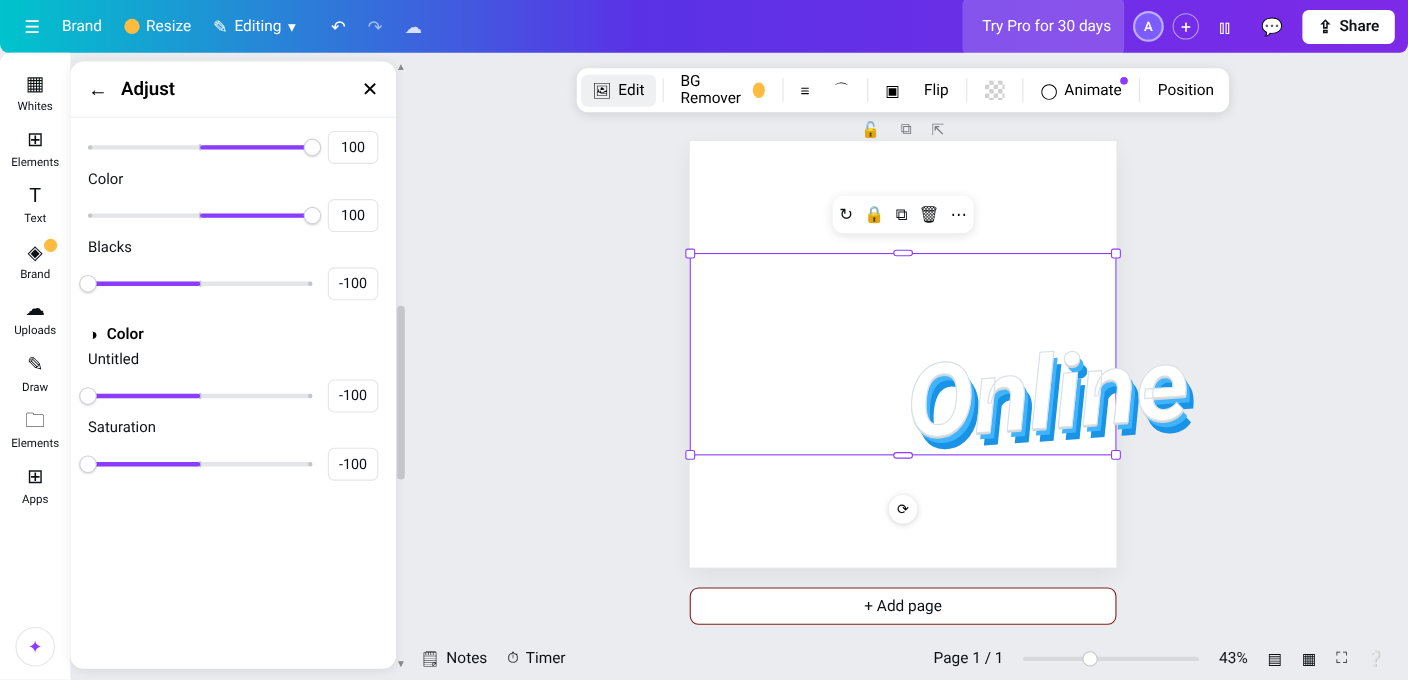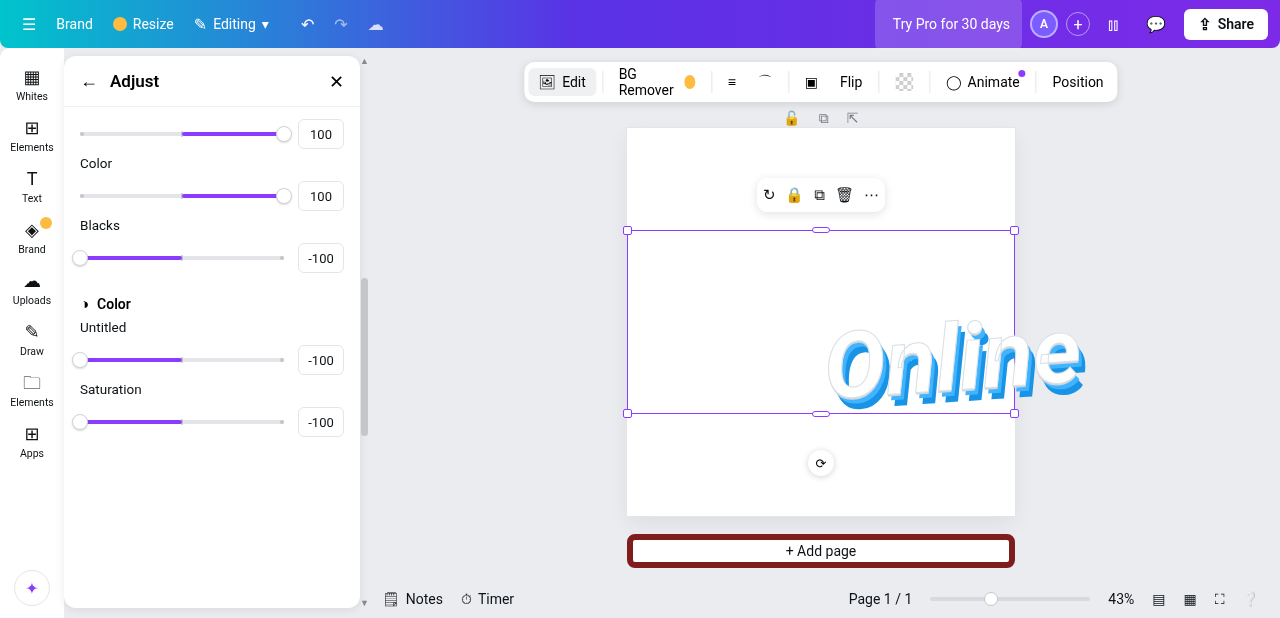--- a/index.html
+++ b/index.html
@@ -94,21 +94,21 @@
 
   
   .art { position:absolute; font-family: "Brush Script MT","Segoe Script",cursive; font-weight:700; font-style:italic; font-size:92px; line-height:1;
          left:50%; top:50%; transform:translate(-50%,-55%) rotate(-4deg); }
   .art .layer { position:absolute; left:0; top:0; white-space:nowrap; }
   .art .l3 { color:#1993e6; transform:translate(6px,12px); }
   .art .l2 { color:#40b4ff; transform:translate(3px,6px); }
   .art .l1 { color:#fff; -webkit-text-stroke:1px #d8e0e6; text-shadow:0 2px 0 #cfd6db; }
 
   
-  .addpage { position:absolute; top:486px; left:50%; transform:translateX(-50%); width:388px; height:34px; border:6px solid #7f1d1d; background:#fff; border-radius:8px; display:flex; align-items:center; justify-content:center; font-size:14px; color:#0d1216; cursor:pointer; }
+  .addpage { position:absolute; top:486px; left:50%; transform:translateX(-50%); width:388px; height:34px; border:1px solid #7f1d1d; background:#fff; border-radius:8px; display:flex; align-items:center; justify-content:center; font-size:14px; color:#0d1216; cursor:pointer; }
 
   
   .bottom { position:absolute; left:370px; right:8px; bottom:0; height:38px; display:flex; align-items:center; padding:0 12px; font-size:14px; color:#0d1216; gap:18px; background:#ebecf0; }
   .bottom .grow { flex:1; }
   .zoom-track { width:160px; height:4px; background:#d7d9dd; border-radius:2px; position:relative; }
   .zoom-track .zt { position:absolute; width:14px; height:14px; background:#fff; border:1px solid #c4c6ca; border-radius:50%; top:50%; transform:translate(-50%,-50%); }
   .bb { display:flex; align-items:center; gap:6px; cursor:pointer; }
   .ic16 { font-size:16px; }
 </style>
 </head>

